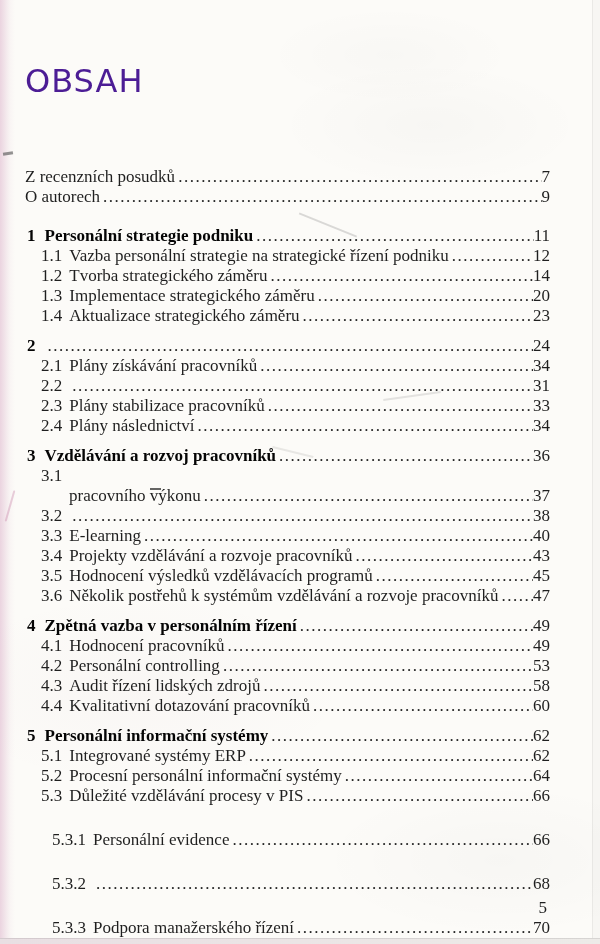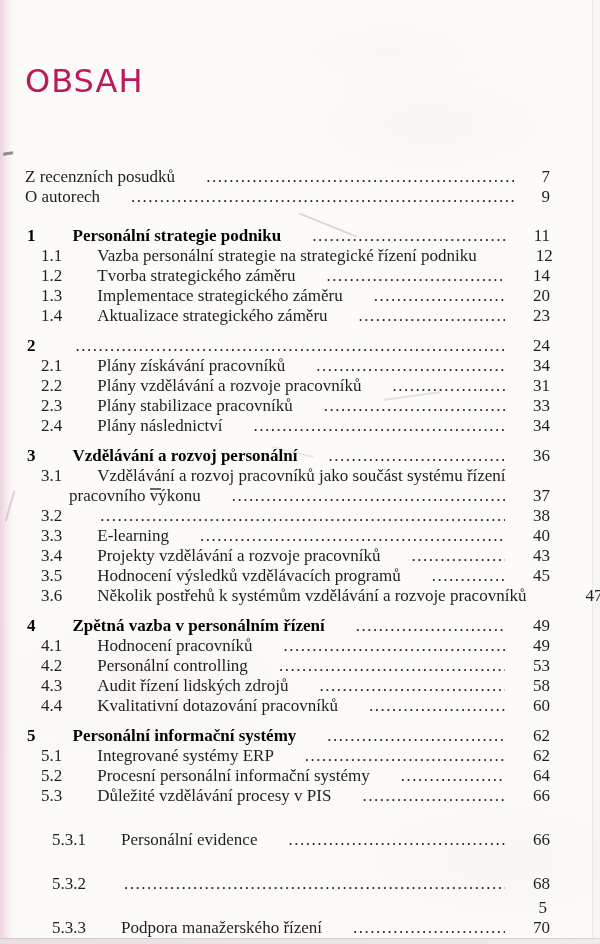--- a/index.html
+++ b/index.html
@@ -35,27 +35,27 @@
     background:rgba(0,0,0,0.02); pointer-events:none;
   }
   .edge-bottom {
     position:absolute; left:0; right:0; bottom:0; height:6px; pointer-events:none;
     background:linear-gradient(to right,#e9dfe3,#edebe8);
     border-top:1px solid rgba(0,0,0,0.09);
   }
   .title {
     position:absolute; left:25px; top:62px;
     font-family:"DejaVu Sans","Liberation Sans",sans-serif;
-    font-size:32px; font-weight:400; letter-spacing:1px; color:#be185d;
+    font-size:32px; font-weight:400; letter-spacing:1px; color:#4c1d95;
   }
   .toc {
     position:absolute; left:25px; right:50px; top:167px;
     font-size:17px; line-height:20px; color:#1f1f1f;
   }
-  .row { display:flex; align-items:baseline;gap:28px; }
+  .row { display:flex; align-items:baseline; }
   .num { flex:none; margin-right:7px; white-space:nowrap; }
   .t   { flex:none; white-space:nowrap; }
   .leader {
     flex:1 1 auto; min-width:0; overflow:hidden; white-space:nowrap;
     letter-spacing:1.5px; margin-left:3px; color:#262626;
   }
   .pg { flex:none; white-space:nowrap; }
   .section { margin-top:10px; }
   .section.first { margin-top:19px; }
   .chapter .num, .chapter .t { font-weight:bold; color:#050505; }
@@ -144,47 +144,45 @@
           <span class="pg">24</span>
         </div>
         <div class="row sub">
           <span class="num">2.1</span>
           <span class="t">Plány získávání pracovníků</span>
           <span class="leader">............................................................................................................................................</span>
           <span class="pg">34</span>
         </div>
         <div class="row sub">
           <span class="num">2.2</span>
-          <span class="t">Plány vzdělávání a rozvoje pracovníků</span>
           <span class="leader">............................................................................................................................................</span>
           <span class="pg">31</span>
         </div>
         <div class="row sub">
           <span class="num">2.3</span>
           <span class="t">Plány stabilizace pracovníků</span>
           <span class="leader">............................................................................................................................................</span>
           <span class="pg">33</span>
         </div>
         <div class="row sub">
           <span class="num">2.4</span>
           <span class="t">Plány následnictví</span>
           <span class="leader">............................................................................................................................................</span>
           <span class="pg">34</span>
         </div>
       </div>
       <div class="section">
         <div class="row chapter">
           <span class="num">3</span>
-          <span class="t">Vzdělávání a rozvoj personální</span>
+          <span class="t">Vzdělávání a rozvoj pracovníků</span>
           <span class="leader">............................................................................................................................................</span>
           <span class="pg">36</span>
         </div>
         <div class="row sub">
           <span class="num">3.1</span>
-          <span class="t">Vzdělávání a rozvoj pracovníků jako součást systému řízení</span>
         </div>
         <div class="row sub cont">
           <span class="t">pracovního výkonu</span>
           <span class="leader">............................................................................................................................................</span>
           <span class="pg">37</span>
         </div>
         <div class="row sub">
           <span class="num">3.2</span>
           <span class="leader">............................................................................................................................................</span>
           <span class="pg">38</span>

